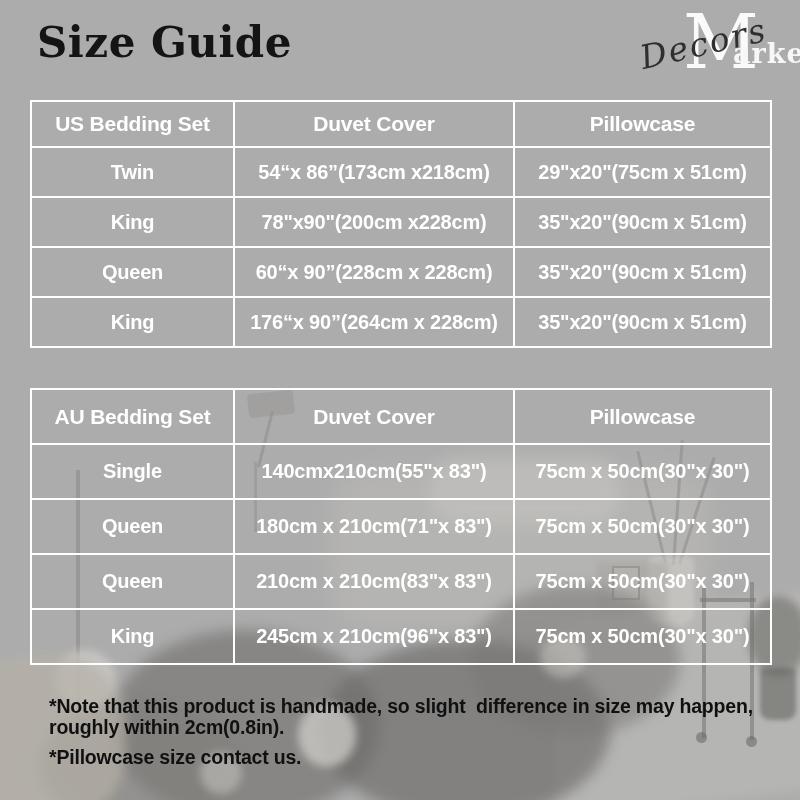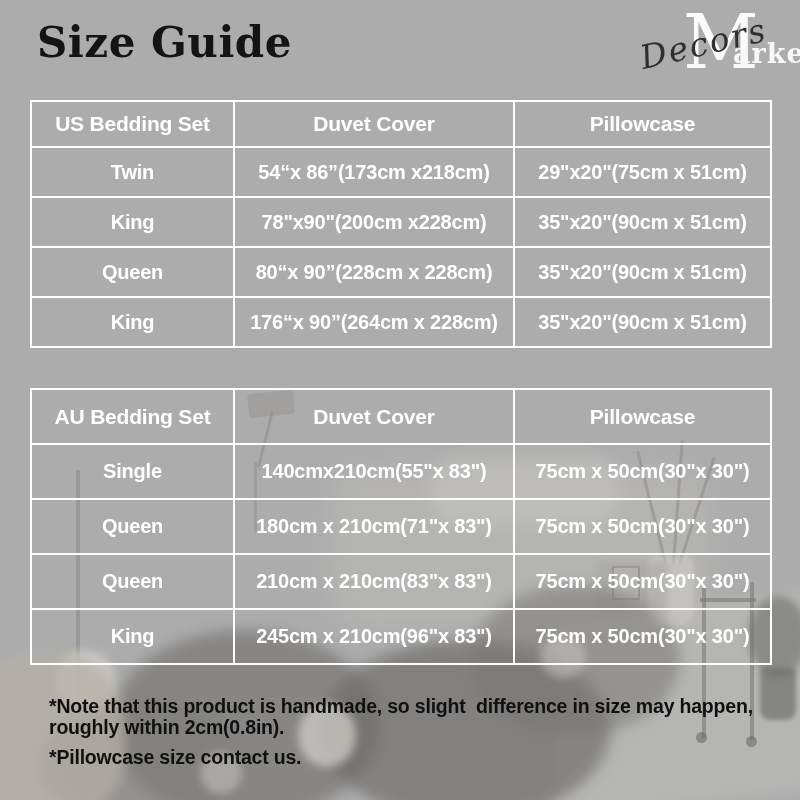--- a/index.html
+++ b/index.html
@@ -152,21 +152,21 @@
         <td>54“x 86”(173cm x218cm)</td>
         <td>29"x20"(75cm x 51cm)</td>
       </tr>
       <tr class="row">
         <td>King</td>
         <td>78"x90"(200cm x228cm)</td>
         <td>35"x20"(90cm x 51cm)</td>
       </tr>
       <tr class="row">
         <td>Queen</td>
-        <td>80“x 90”(228cm x 228cm)</td>
+        <td>60“x 90”(228cm x 228cm)</td>
         <td>35"x20"(90cm x 51cm)</td>
       </tr>
       <tr class="row">
         <td>King</td>
         <td>176“x 90”(264cm x 228cm)</td>
         <td>35"x20"(90cm x 51cm)</td>
       </tr>
     </tbody>
       </table>
 

